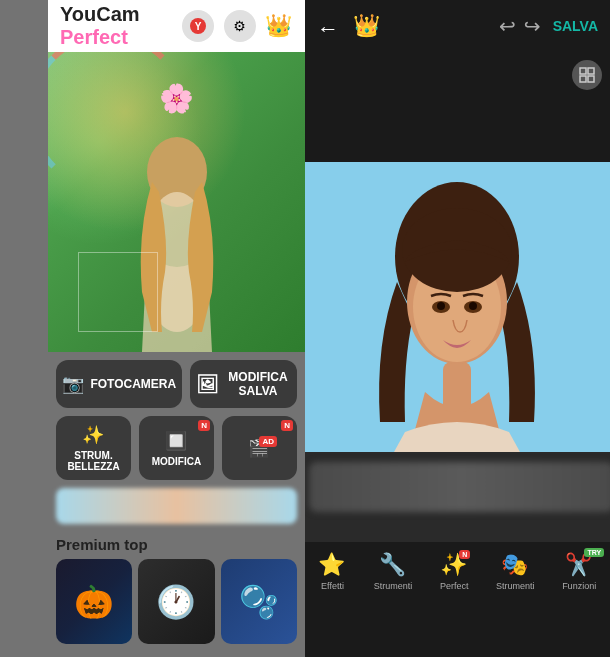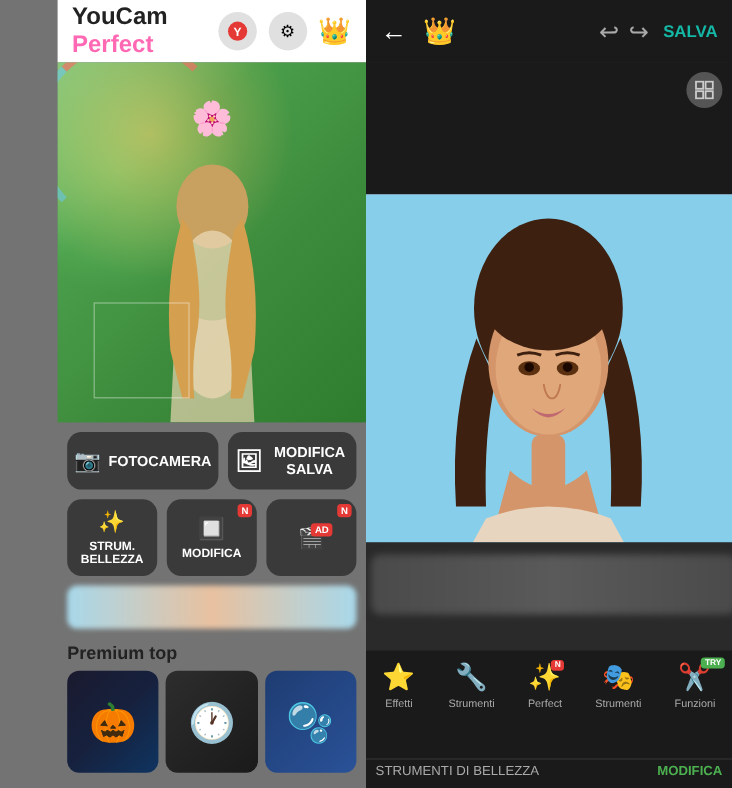--- a/index.html
+++ b/index.html
@@ -620,19 +620,15 @@
       </div>
 
       <div class="toolbar-item">
         <span class="toolbar-icon">✂️</span>
         <span class="toolbar-badge-try">TRY</span>
         <span class="toolbar-label">Funzioni</span>
       </div>
 
     </div>
 
-    <div class="strumenti-bar">
-      <span class="strumenti-text">STRUMENTI DI BELLEZZA</span>
-      <span class="modifica-text">MODIFICA</span>
-    </div>
   </div>
 
 </div>
 
 </body></html>

